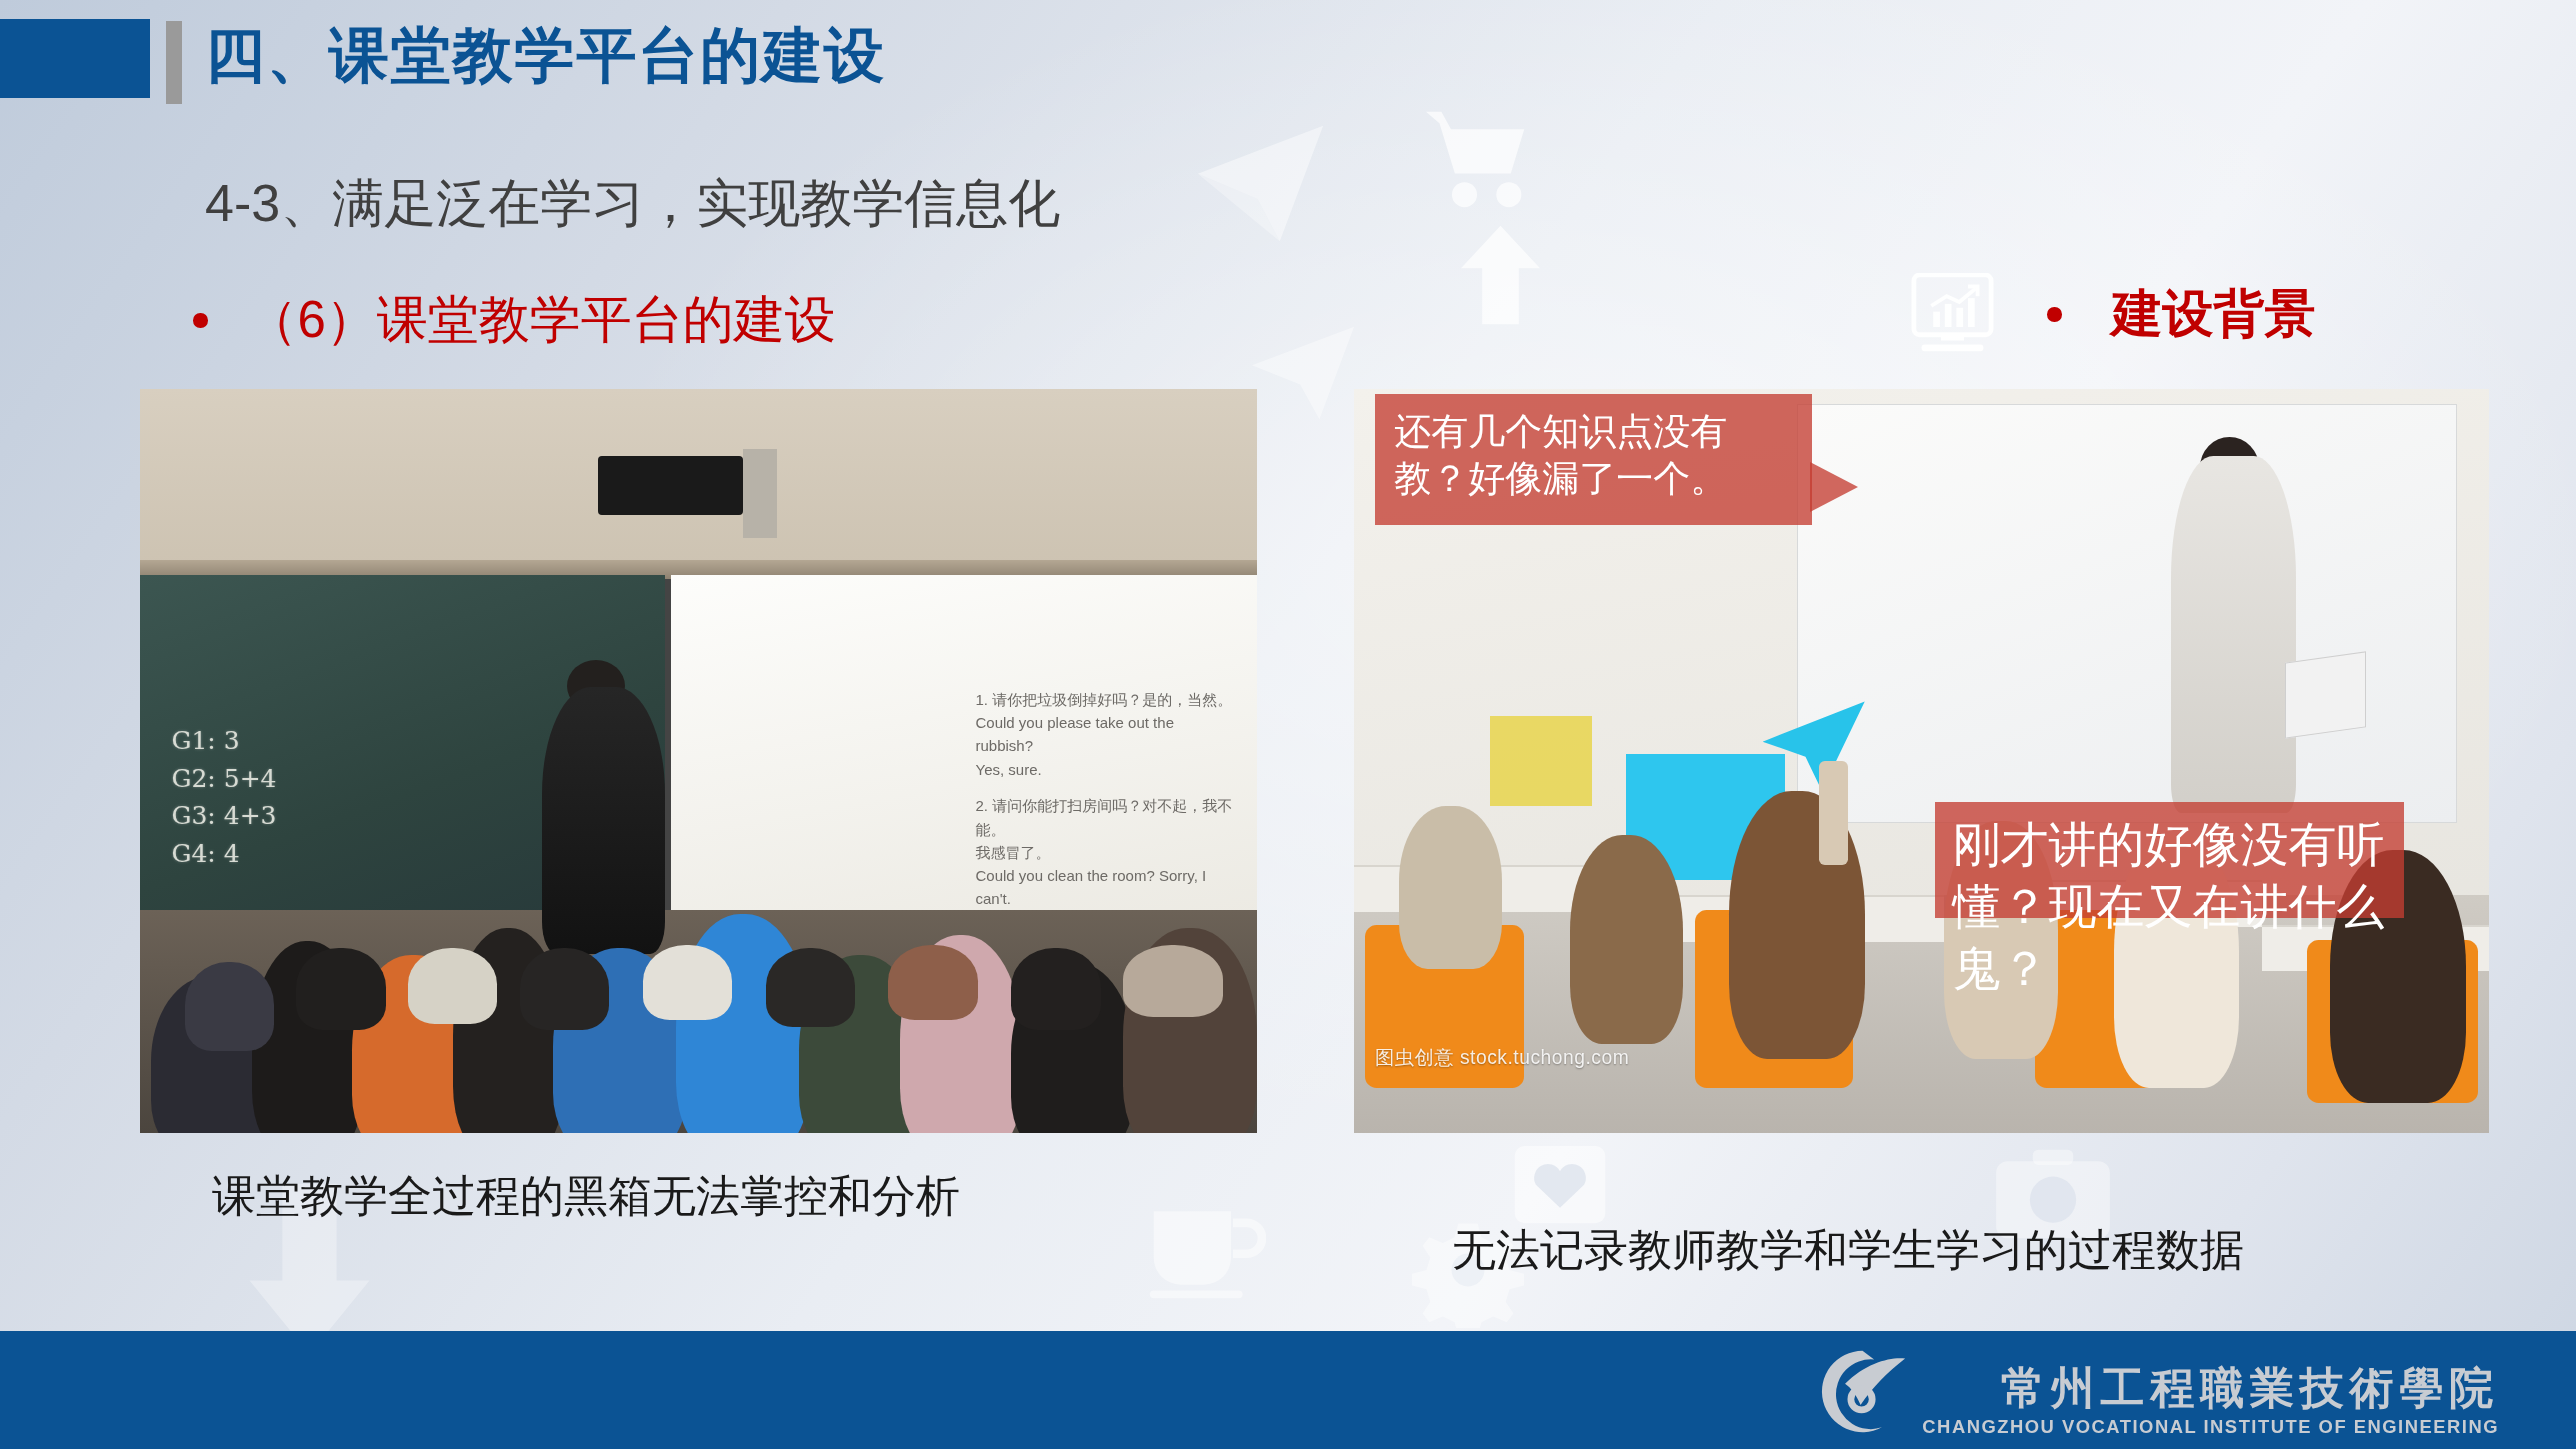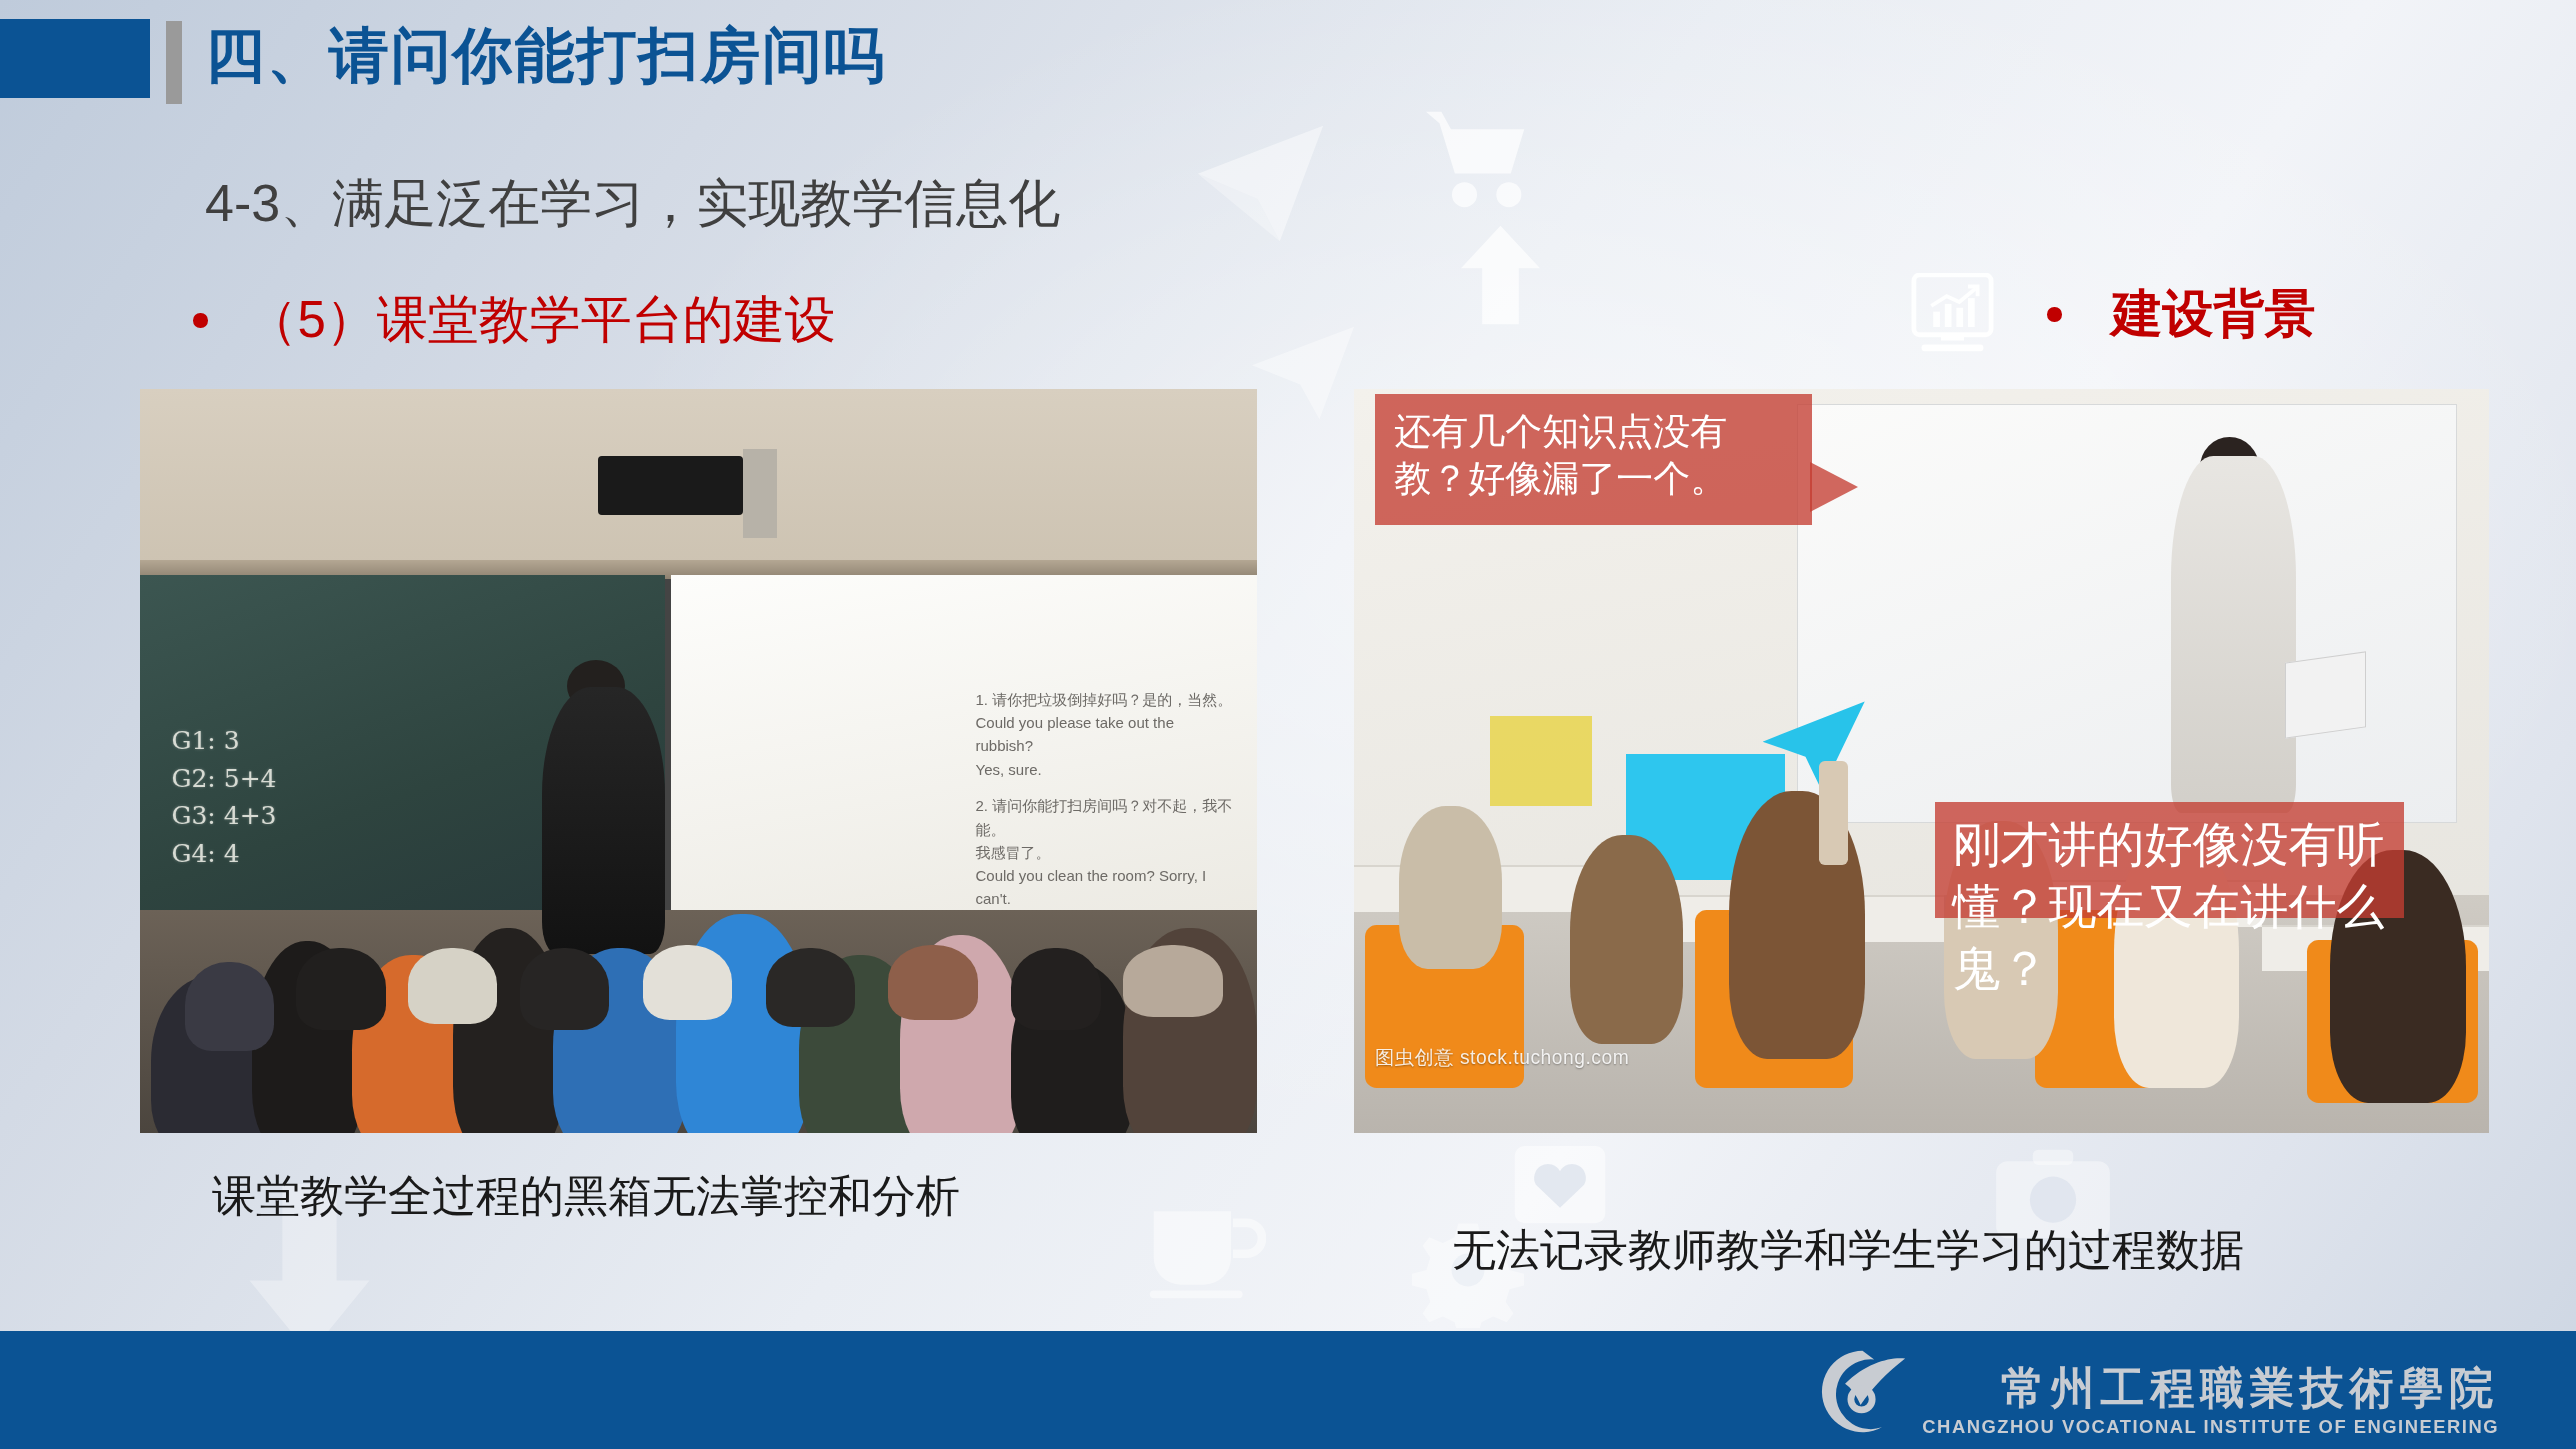--- a/index.html
+++ b/index.html
@@ -307,27 +307,27 @@
     </svg>
   </div>
   <div class="wm" style="left:232px; top:1174px;">
     <svg width="155" height="184" viewBox="0 0 160 190">
       <path d="M80 186 L18 110 H52 V10 H108 V110 H142 Z" fill="rgba(255,255,255,0.32)"></path>
     </svg>
   </div>
 
   <div class="hdr-block"></div>
   <div class="hdr-bar"></div>
-  <div class="hdr-title">四、请问你能打扫房间吗</div>
+  <div class="hdr-title">四、课堂教学平台的建设</div>
 
   <div class="sub-line">4-3、满足泛在学习，实现教学信息化</div>
 
   <div class="bullet-row">
     <span class="dot"></span>
-    <span class="bullet-text">（5）课堂教学平台的建设</span>
+    <span class="bullet-text">（6）课堂教学平台的建设</span>
   </div>
 
   <div class="right-tag">
     <span class="monitor-icon">
       <svg width="89" height="83" viewBox="0 0 92 86">
         <rect x="6" y="2" width="80" height="62" rx="6" fill="none" stroke="rgba(255,255,255,0.92)" stroke-width="5"></rect>
         <rect x="26" y="40" width="7" height="16" fill="rgba(255,255,255,0.92)"></rect>
         <rect x="38" y="32" width="7" height="24" fill="rgba(255,255,255,0.92)"></rect>
         <rect x="50" y="36" width="7" height="20" fill="rgba(255,255,255,0.92)"></rect>
         <rect x="62" y="26" width="7" height="30" fill="rgba(255,255,255,0.92)"></rect>

